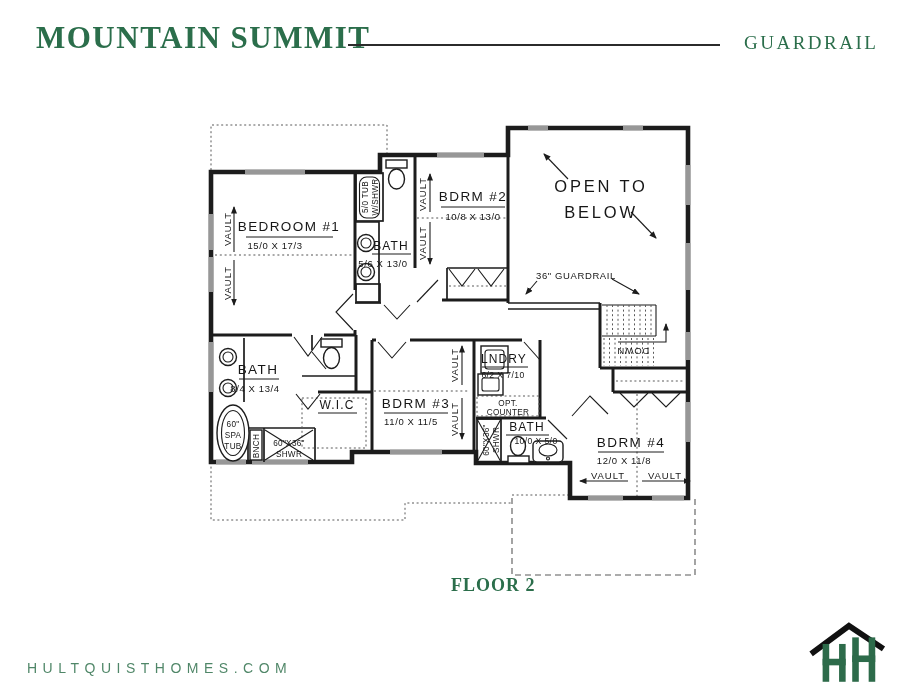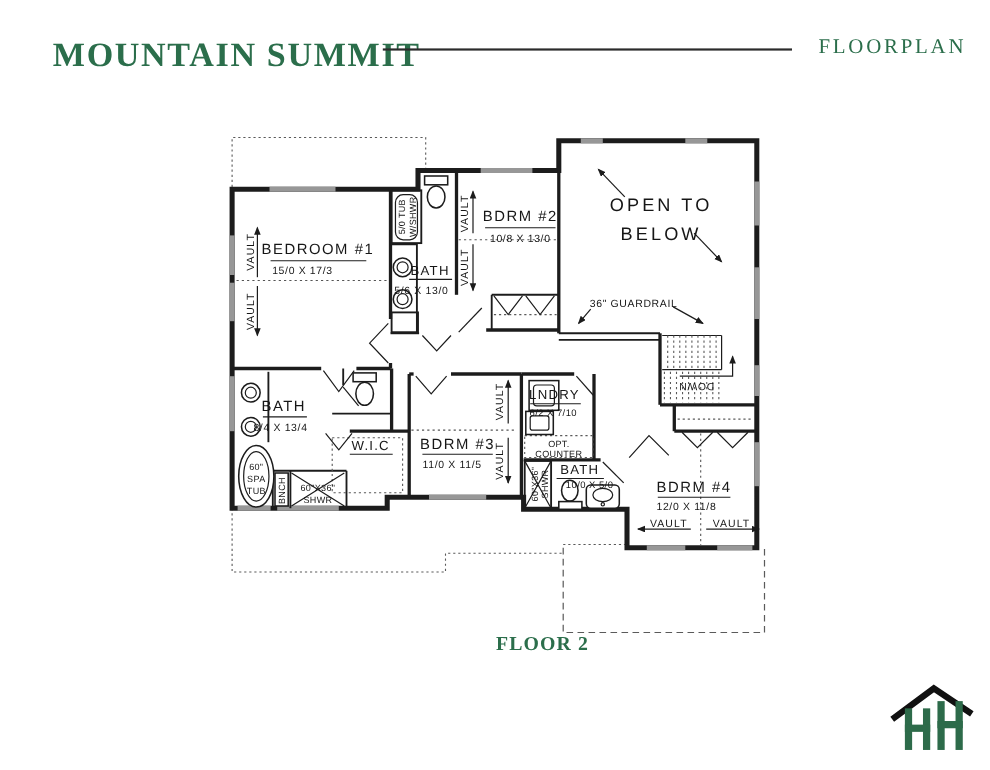--- a/index.html
+++ b/index.html
@@ -8,21 +8,21 @@
     --wm-gray:#9FA6A3;
     --wm-green:#3D7A58;
   }
   html,body{margin:0;padding:0;}
   body{
     width:900px;height:700px;position:relative;background:#ffffff;overflow:hidden;
     font-family:"Liberation Sans",sans-serif;
   }
   
   .hdr-title{
-    position:absolute;left:36px;top:20px;margin:12px;
+    position:absolute;left:36px;top:20px;margin:0;
     font-family:"Liberation Serif",serif;font-weight:700;
     font-size:31px;letter-spacing:1.5px;color:var(--green);
   }
   .hdr-line{position:absolute;left:348px;top:44px;width:372px;height:2px;background:#2b2b2b;}
   .hdr-tag{
     position:absolute;left:744px;top:32px;
     font-family:"Liberation Serif",serif;font-size:19px;letter-spacing:2.5px;color:var(--green);
   }
   
   .floor-label{
@@ -59,21 +59,21 @@
   .td2{font-size:8.6px;letter-spacing:.4px;}
   .ts {font-size:8.2px;letter-spacing:.3px;}
   .tv {font-size:9.5px;letter-spacing:1px;}
   .tb {font-size:16.5px;letter-spacing:2.8px;}
 </style>
 </head>
 <body>
 
 <h1 class="hdr-title">MOUNTAIN SUMMIT</h1>
 <div class="hdr-line"></div>
-<div class="hdr-tag">FLOORPLAN</div>
+<div class="hdr-tag">GUARDRAIL</div>
 
 <svg class="plan" viewBox="0 0 900 700">
   <defs>
     <marker id="ah" markerWidth="9" markerHeight="8" refX="6.5" refY="3" orient="auto" markerUnits="userSpaceOnUse">
       <path d="M0,0 L7.5,3 L0,6 Z" fill="#1c1c1c"></path>
     </marker>
   </defs>
 
   <g>
     <path class="dot" d="M211,170 V125 H387 V153"></path>
@@ -319,20 +319,21 @@
     <text class="ts" x="289" y="446" text-anchor="middle">60"X36"</text>
     <text class="ts" x="289" y="457" text-anchor="middle">SHWR</text>
     <text class="ts" transform="rotate(-90 486 440)" x="486" y="443" text-anchor="middle">60"X36"</text>
     <text class="ts" transform="rotate(-90 495.5 440)" x="495.5" y="443" text-anchor="middle">SHWR</text>
   </g>
 </svg>
 
 <div class="floor-label">FLOOR 2</div>
 
 <div class="wm">
+  <div class="wm-site">HULTQUISTHOMES.COM</div>
 </div>
 
 <svg class="logo" viewBox="0 0 100 90">
   <path d="M10,46 L56,12 L98,40" fill="none" stroke="#111" stroke-width="7"></path>
   <g fill="#2d6b4a">
     <rect x="24" y="34" width="8" height="46"></rect>
     <rect x="44" y="34" width="8" height="46"></rect>
     <rect x="24" y="52" width="28" height="8"></rect>
     <rect x="60" y="26" width="8" height="54"></rect>
     <rect x="80" y="26" width="8" height="54"></rect>

